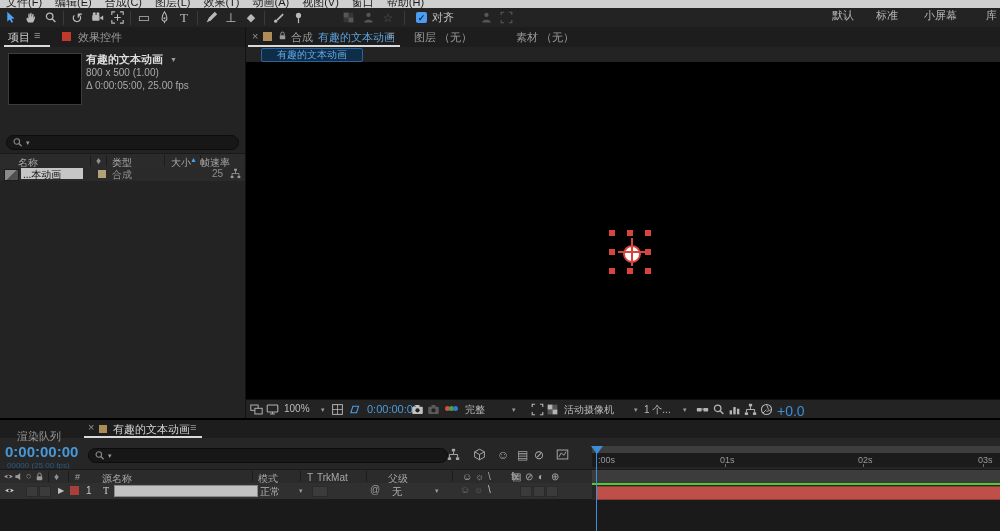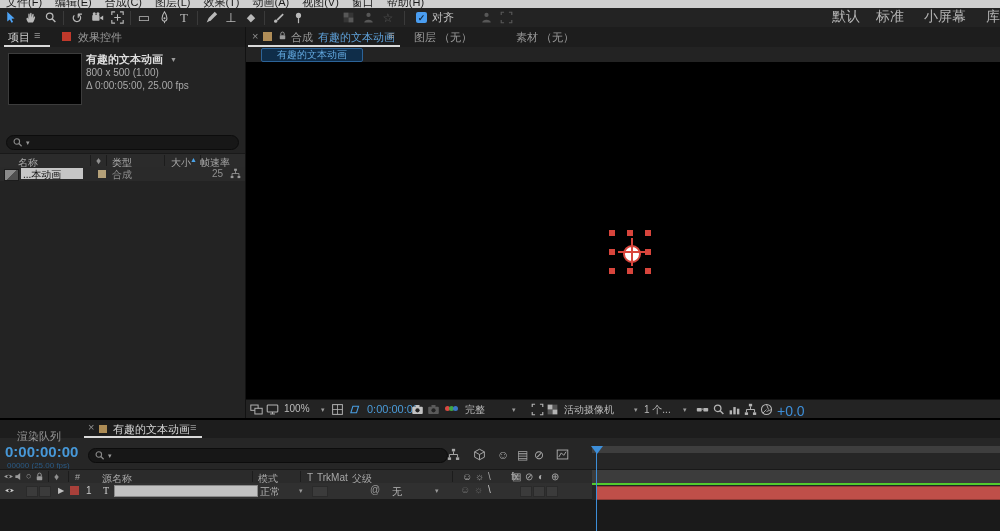--- a/index.html
+++ b/index.html
@@ -15,21 +15,21 @@
   .glyph{display:inline-block;line-height:1}
   .tabtxt{font-size:11px;color:#9a9a9a}
   .underline{position:absolute;height:2px;background:#d9d9d9}
   .hdrcell{position:absolute;font-size:10px;color:#a8a8a8;top:2px}
   .cellsep{position:absolute;top:1px;width:1px;height:11px;background:#1c1c1c}
   .chipbox{position:absolute;background:#3b3b3b;border:1px solid #2a2a2a}
   .searchbox{position:absolute;background:#171717;border:1px solid #0c0c0c;border-radius:8px;
              display:flex;align-items:center;padding:0 5px;color:#8a8a8a}
   .caret{font-size:7px;color:#9a9a9a;margin-left:3px}
   .handle{position:absolute;width:6px;height:6px;background:#d8453c}
-  .wsitem{position:absolute;top:0;font-size:14px;color:#b5b5b5}
+  .wsitem{position:absolute;top:0;font-size:11px;color:#b5b5b5}
 </style>
 </head>
 <body>
 
 <svg width="0" height="0" style="position:absolute">
     <defs>
   <symbol id="s-arrow" viewBox="0 0 16 16">
         <path d="M4 1 L4 13 L7.2 10.4 L9.2 14.6 L11.2 13.6 L9.2 9.6 L13 9.2 Z"></path>
       </symbol>
   <symbol id="s-hand" viewBox="0 0 16 16">
@@ -439,20 +439,29 @@
           <use href="#s-cube"></use>
         </svg></span>
     <span class="abs glyph" style="left:497px;top:29px;color:#a8a8a8;font-size:12px">☺</span>
     <span class="abs glyph" style="left:517px;top:29px;color:#a8a8a8;font-size:12px">▤</span>
     <span class="abs glyph" style="left:534px;top:29px;color:#a8a8a8;font-size:12px">⊘</span>
     <span class="abs" style="left:556px;top:28px;color:#a8a8a8"><svg class="ic">
           <use href="#s-graph"></use>
         </svg></span>
 
     <div class="abs" style="left:592px;top:26px;width:408px;height:7px;background:#3e3e3e"></div>
+    <div class="abs" style="left:592px;top:33px;width:408px;height:14px;background:#1b1b1b;font-size:9px;color:#9a9a9a">
+      <span class="abs" style="left:6px;top:2px">:00s</span>
+      <span class="abs" style="left:128px;top:2px">01s</span>
+      <span class="abs" style="left:266px;top:2px">02s</span>
+      <span class="abs" style="left:386px;top:2px">03s</span>
+      <span class="abs" style="left:133px;top:11px;width:1px;height:3px;background:#6a6a6a"></span>
+      <span class="abs" style="left:271px;top:11px;width:1px;height:3px;background:#6a6a6a"></span>
+      <span class="abs" style="left:391px;top:11px;width:1px;height:3px;background:#6a6a6a"></span>
+    </div>
 
     <div class="abs" style="left:0;top:49px;width:592px;height:13px;background:#2b2b2b;border-top:1px solid #191919;border-bottom:1px solid #191919">
       <span class="abs" style="left:3px;top:1px;color:#9a9a9a"><svg class="ic12">
             <use href="#s-eye"></use>
           </svg></span>
       <span class="abs" style="left:14px;top:1px;color:#9a9a9a"><svg class="ic12">
             <use href="#s-spk"></use>
           </svg></span>
       <span class="abs glyph" style="left:26px;top:2px;color:#9a9a9a;font-size:9px">○</span>
       <span class="abs" style="left:34px;top:1px;color:#9a9a9a"><svg class="ic12">
@@ -462,21 +471,21 @@
       <span class="abs glyph" style="left:54px;top:2px;color:#8f8f8f;font-size:10px">♦</span>
       <span class="cellsep" style="left:68px"></span>
       <span class="hdrcell" style="left:75px;font-size:9px">#</span>
       <span class="hdrcell" style="left:102px">源名称</span>
       <span class="cellsep" style="left:252px"></span>
       <span class="hdrcell" style="left:258px">模式</span>
       <span class="cellsep" style="left:300px"></span>
       <span class="hdrcell" style="left:307px">T</span>
       <span class="hdrcell" style="left:317px">TrkMat</span>
       <span class="cellsep" style="left:366px"></span>
-      <span class="hdrcell" style="left:352px">父级</span>
+      <span class="hdrcell" style="left:388px">父级</span>
       <span class="cellsep" style="left:452px"></span>
       <span class="hdrcell glyph" style="left:462px">☺</span>
       <span class="hdrcell glyph" style="left:475px">☼</span>
       <span class="hdrcell glyph" style="left:488px">\</span>
       <span class="hdrcell glyph" style="left:511px;">fx</span>
       <span class="hdrcell glyph" style="left:512px">▤</span>
       <span class="hdrcell glyph" style="left:525px">⊘</span>
       <span class="hdrcell glyph" style="left:538px">◐</span>
       <span class="hdrcell glyph" style="left:551px">⊕</span>
     </div>

